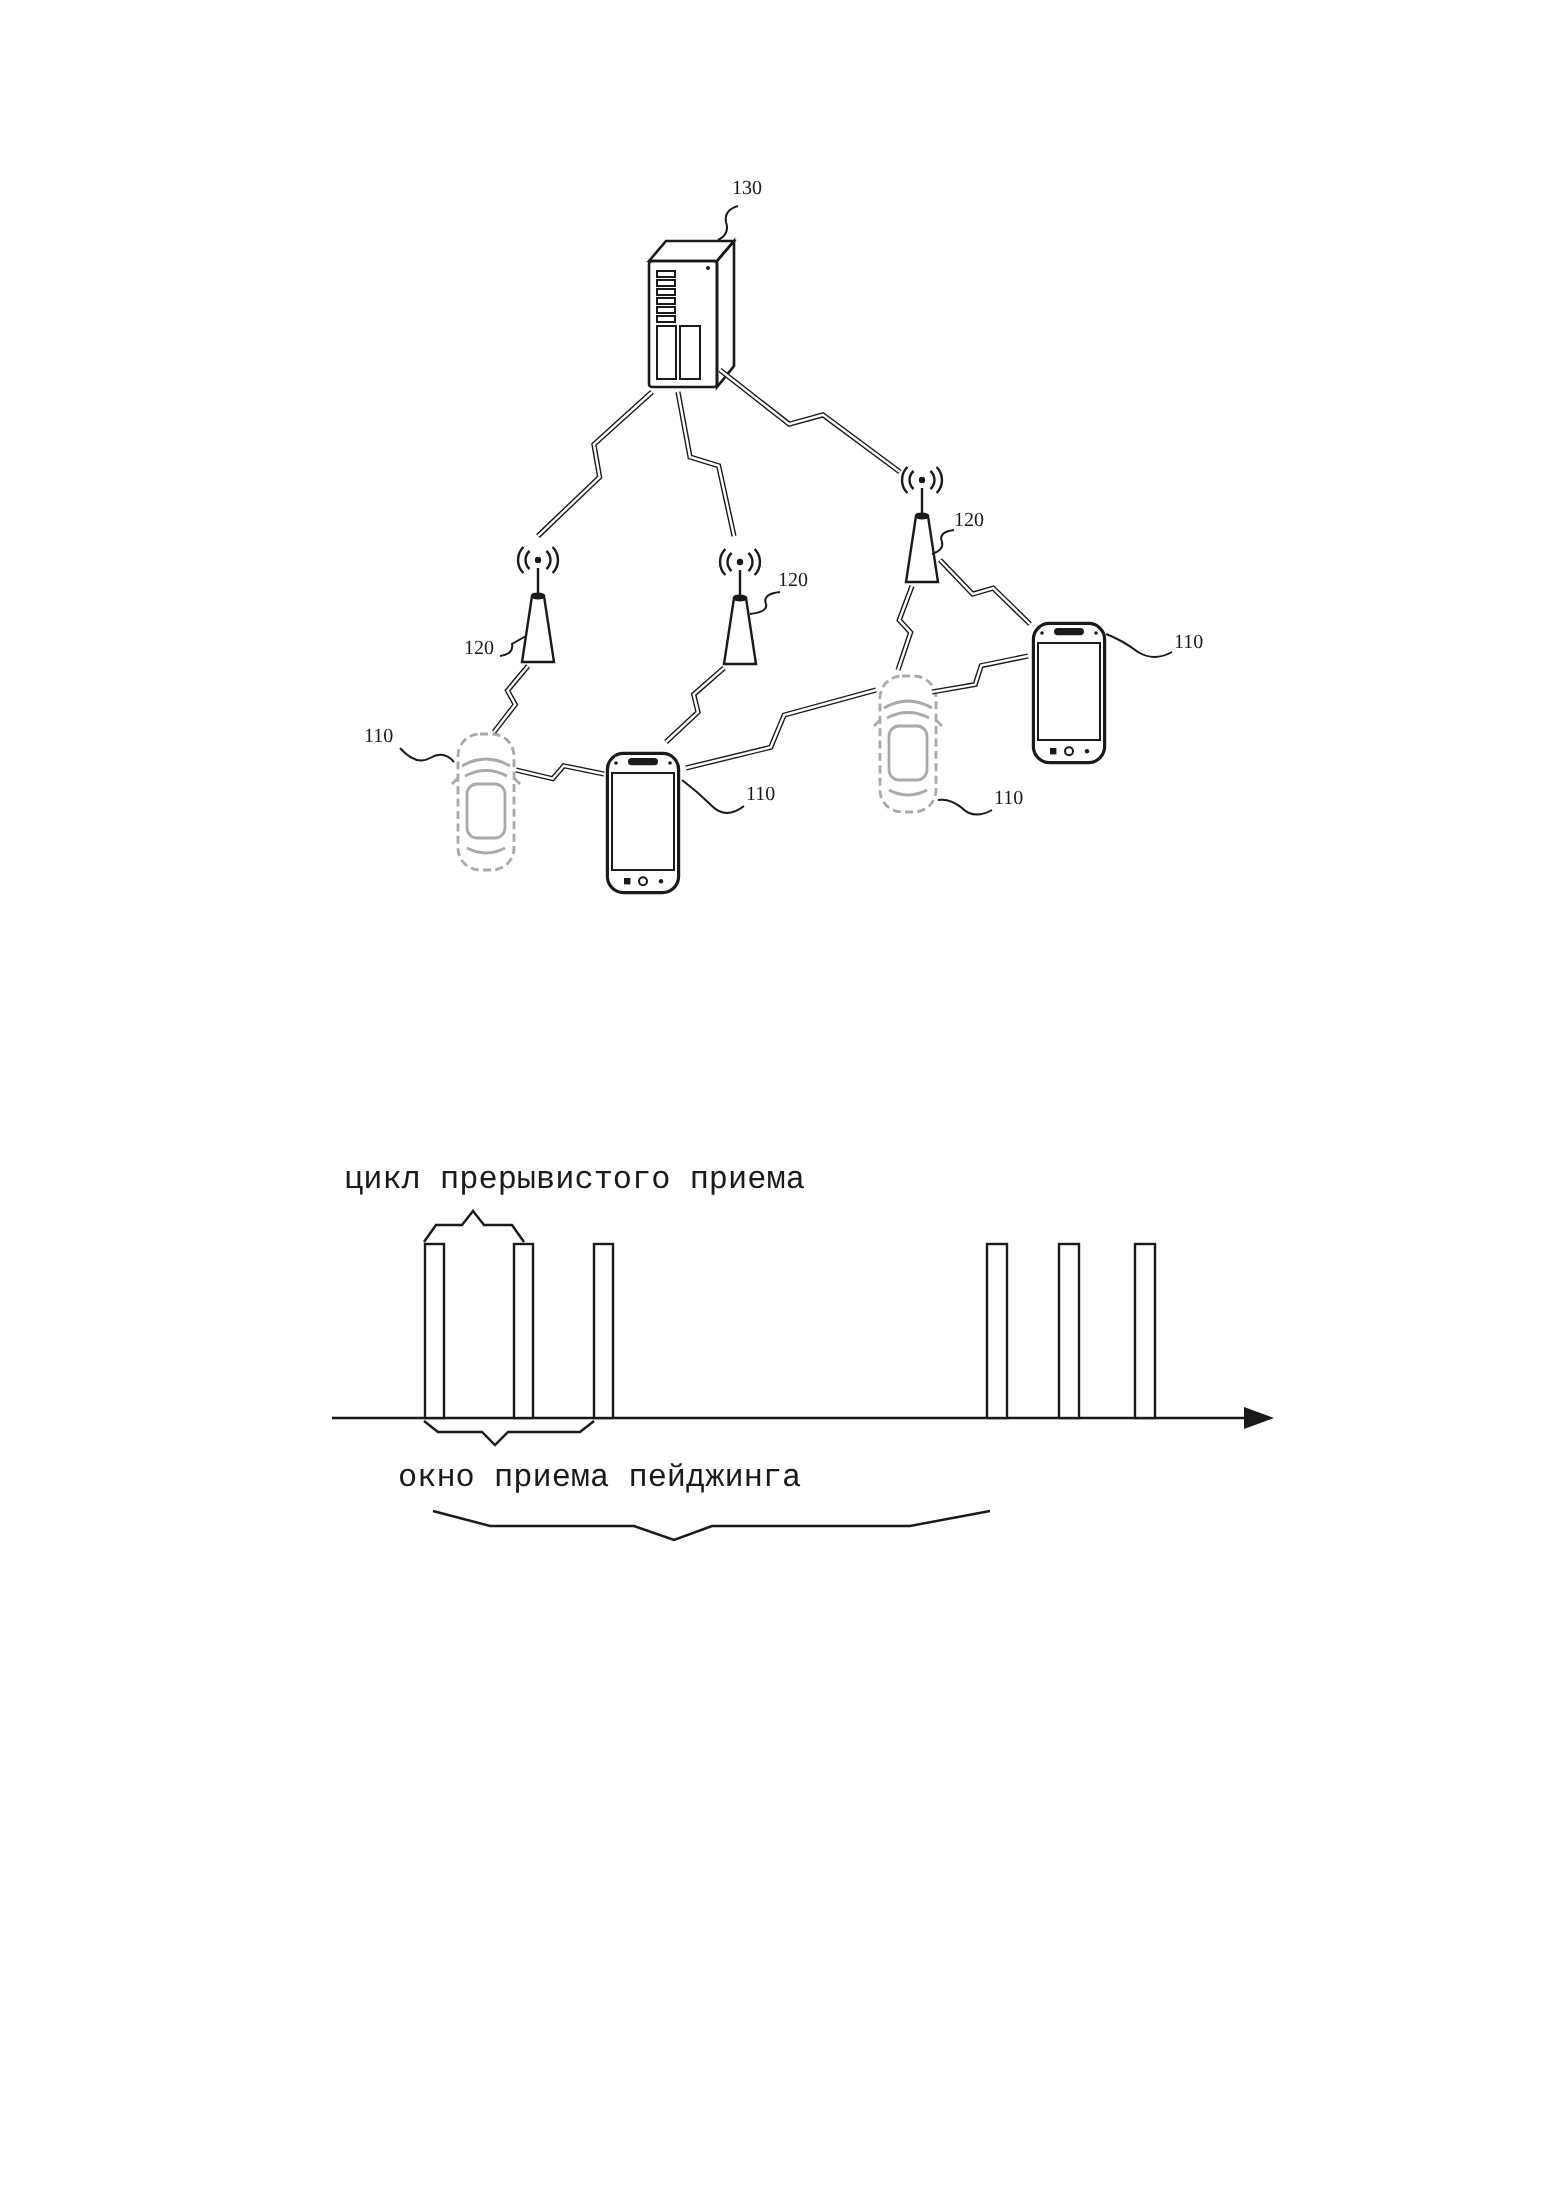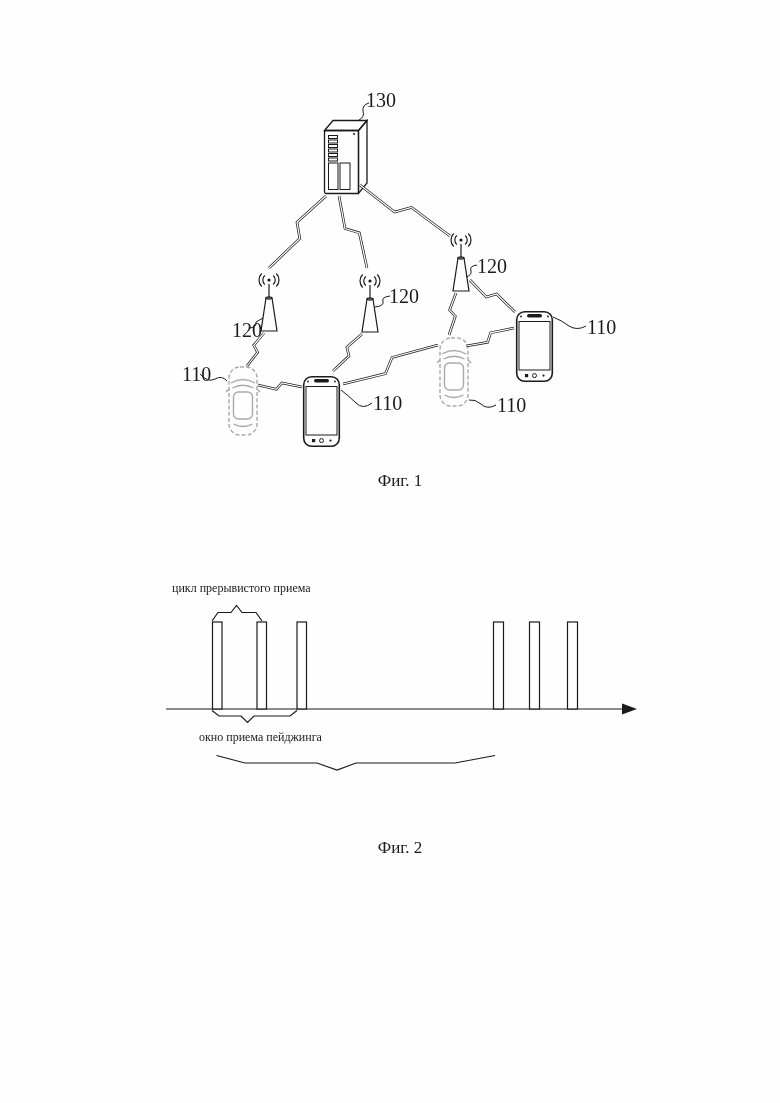--- a/index.html
+++ b/index.html
@@ -1,21 +1,21 @@
 <!DOCTYPE html>
 <html><head>
 <meta charset="utf-8">
 <style>
   html,body{margin:0;padding:0;background:#ffffff;}
   body{width:780px;height:1103px;position:relative;overflow:hidden;
        font-family:"Liberation Serif", serif; color:#111;}
   .page{position:absolute;inset:0;background:#fefefe;}
   svg.art{position:absolute;left:0;top:0;}
-  .lbl{position:absolute;font-size:20px;line-height:1;white-space:nowrap;color:#1a1a1a;}
-  .txt{position:absolute;font-size:12px;line-height:1;white-space:nowrap;color:#1a1a1a;}
+  .lbl{position:absolute;font-size:10px;line-height:1;white-space:nowrap;color:#1a1a1a;}
+  .txt{position:absolute;font-size:16px;line-height:1;white-space:nowrap;color:#1a1a1a;font-family:Liberation Mono, monospace;}
   .caption{position:absolute;left:290px;width:220px;text-align:center;
            font-size:17px;line-height:1;color:#1a1a1a;}
 </style>
 </head>
 <body>
 
 <div class="page">
 
 <svg class="art" width="780" height="1103" viewBox="0 0 780 1103">
   <defs>
@@ -148,20 +148,18 @@
 
 <div class="lbl" style="left:366px;top:90px">130</div>
 <div class="lbl" style="left:232px;top:320px">120</div>
 <div class="lbl" style="left:389px;top:286px">120</div>
 <div class="lbl" style="left:477px;top:256px">120</div>
 <div class="lbl" style="left:182px;top:364px">110</div>
 <div class="lbl" style="left:373px;top:393px">110</div>
 <div class="lbl" style="left:497px;top:395px">110</div>
 <div class="lbl" style="left:587px;top:317px">110</div>
 
-<div class="caption" style="top:472px">Фиг. 1</div>
 
 <div class="txt" style="left:172px;top:582px">цикл прерывистого приема</div>
 <div class="txt" style="left:199px;top:731px">окно приема пейджинга</div>
 
-<div class="caption" style="top:839px">Фиг. 2</div>
 
 </div>
 
 </body></html>

